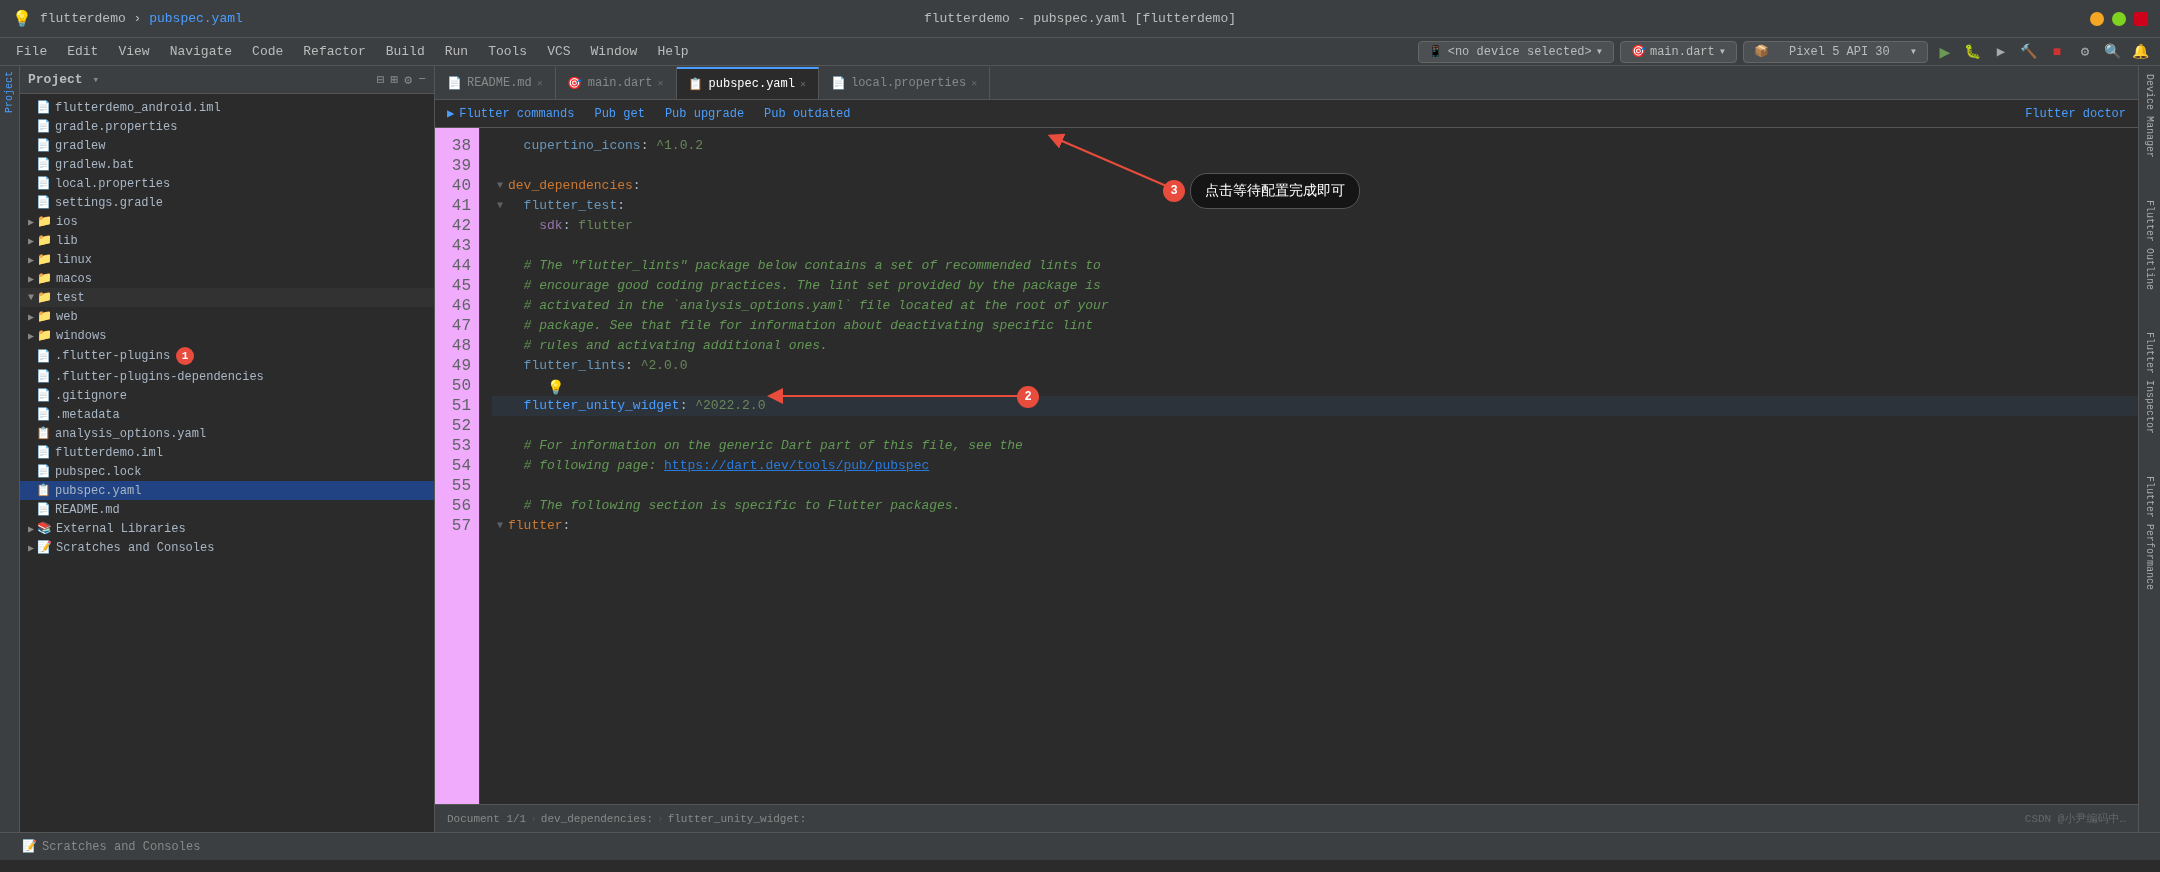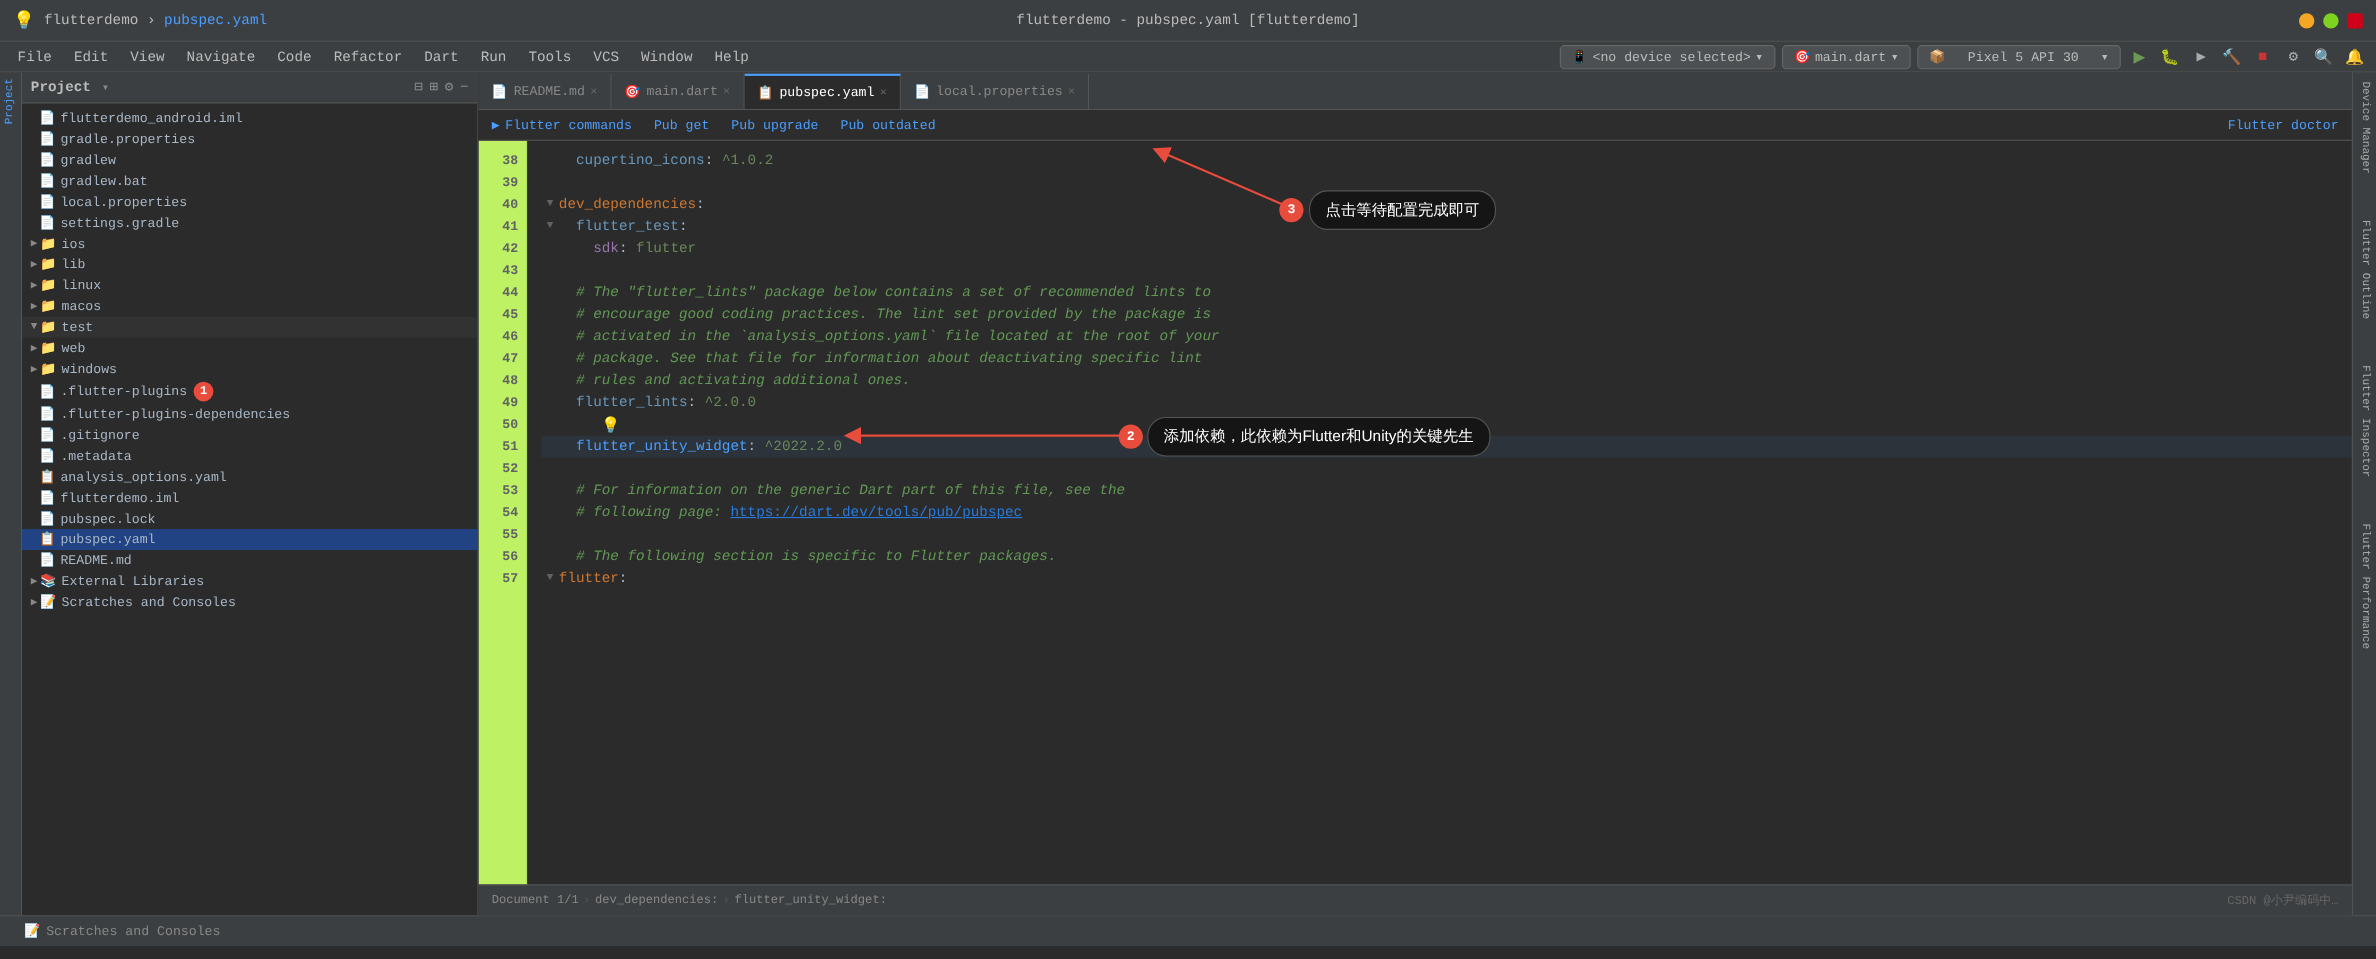--- a/index.html
+++ b/index.html
@@ -193,29 +193,28 @@
 
     
     .code-editor {
       flex: 1;
       display: flex;
       overflow: hidden;
       position: relative;
     }
     .line-numbers {
       width: 45px;
-      background: #bef264;
+      background: #f0abfc;
       padding: 8px 8px 8px 0;
       text-align: right;
       color: #606366;
-      font-size: 12px;
+      font-size: 16px;
       line-height: 20px;
       user-select: none;
       border-right: 1px solid #3c3c3c;
-      font-weight: bold;
     }
     .code-content {
       flex: 1;
       padding: 8px 0 8px 12px;
       overflow: auto;
       line-height: 20px;
       font-size: 13px;
     }
     .code-line {
       display: flex;
@@ -373,21 +372,21 @@
   </div>
 </div>
 
 <div class="menu-bar">
   <span class="menu-item">File</span>
   <span class="menu-item">Edit</span>
   <span class="menu-item">View</span>
   <span class="menu-item">Navigate</span>
   <span class="menu-item">Code</span>
   <span class="menu-item">Refactor</span>
-  <span class="menu-item">Dart</span>
+  <span class="menu-item">Build</span>
   <span class="menu-item">Run</span>
   <span class="menu-item">Tools</span>
   <span class="menu-item">VCS</span>
   <span class="menu-item">Window</span>
   <span class="menu-item">Help</span>
   <div class="toolbar-icons">
     <div class="ti" style="width:auto; padding:0 10px; background:#4c5052; border-radius:4px; color:#bbb; font-size:12px; border:1px solid #666;">
       📱 <span style="margin:0 4px;">&lt;no device selected&gt;</span> ▾
     </div>
     <div class="ti" style="width:auto; padding:0 10px; background:#4c5052; border-radius:4px; color:#bbb; font-size:12px; border:1px solid #666;">
@@ -718,23 +717,20 @@
         <svg class="arrow-svg" style="position:absolute; top:0; left:0; width:100%; height:100%;">
           <defs>
             <marker id="arrowhead2" markerWidth="8" markerHeight="8" refX="4" refY="4" orient="auto">
               <path d="M0,0 L8,4 L0,8 Z" fill="#e74c3c"></path>
             </marker>
           </defs>
 
           <line x1="590" y1="268" x2="340" y2="268" stroke="#e74c3c" stroke-width="2" marker-end="url(#arrowhead2)"></line>
         </svg>
         <div style="position:absolute; top:258px; left:582px; width:22px; height:22px; border-radius:50%; background:#e74c3c; color:#fff; font-size:12px; font-weight:bold; display:flex; align-items:center; justify-content:center; z-index:10;">2</div>
-        <div class="annotation-box" style="top:251px; left:608px;">
-          <span>添加依赖，此依赖为Flutter和Unity的关键先生</span>
-        </div>
 
         <svg class="arrow-svg" style="position:absolute; top:0; left:0; width:100%; height:100%;">
           <defs>
             <marker id="arrowhead3" markerWidth="8" markerHeight="8" refX="4" refY="4" orient="auto">
               <path d="M0,0 L8,4 L0,8 Z" fill="#e74c3c"></path>
             </marker>
           </defs>
 
           <line x1="736" y1="60" x2="620" y2="10" stroke="#e74c3c" stroke-width="2" marker-end="url(#arrowhead3)"></line>
         </svg>

